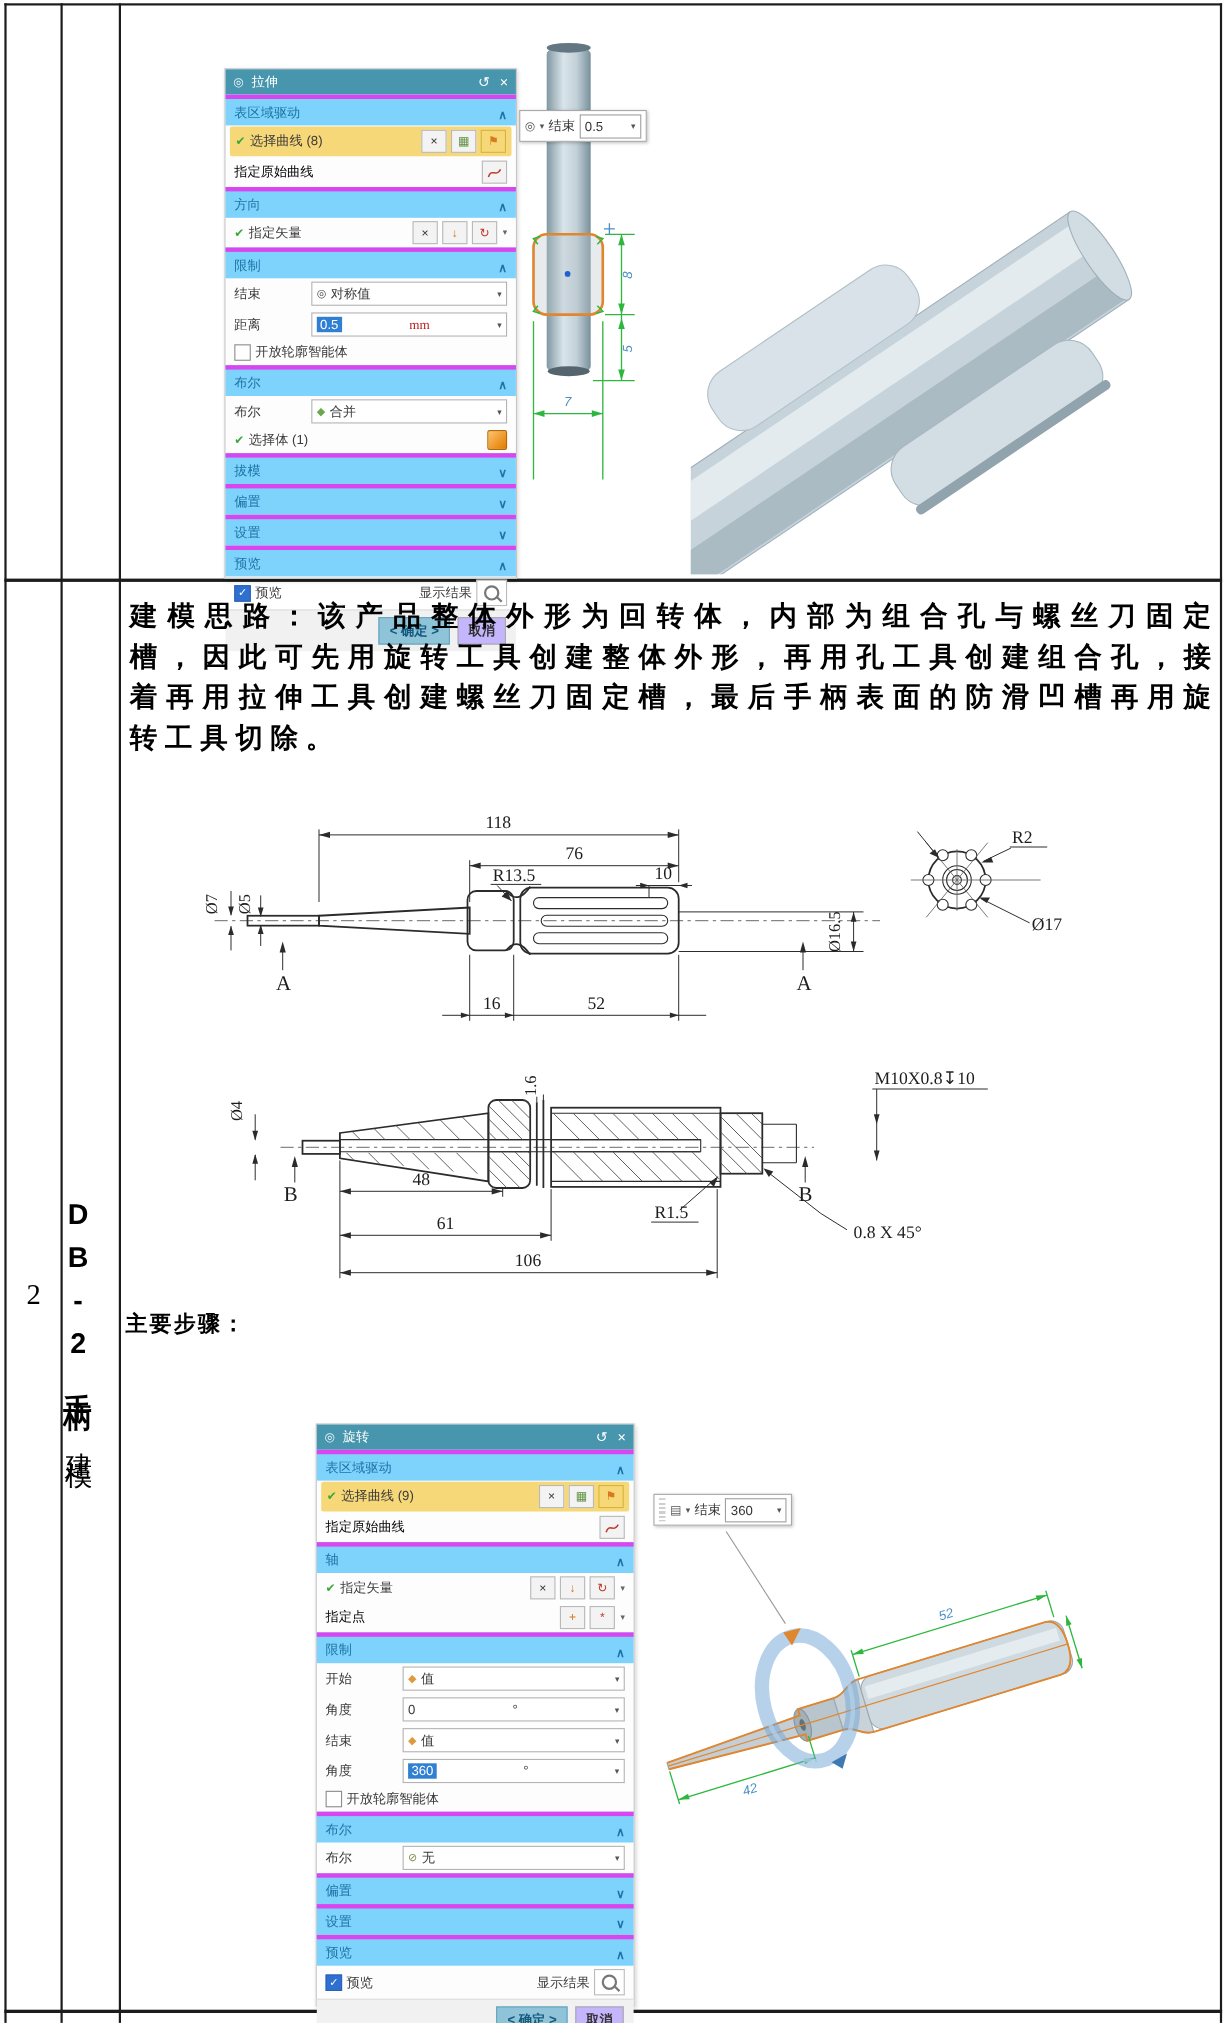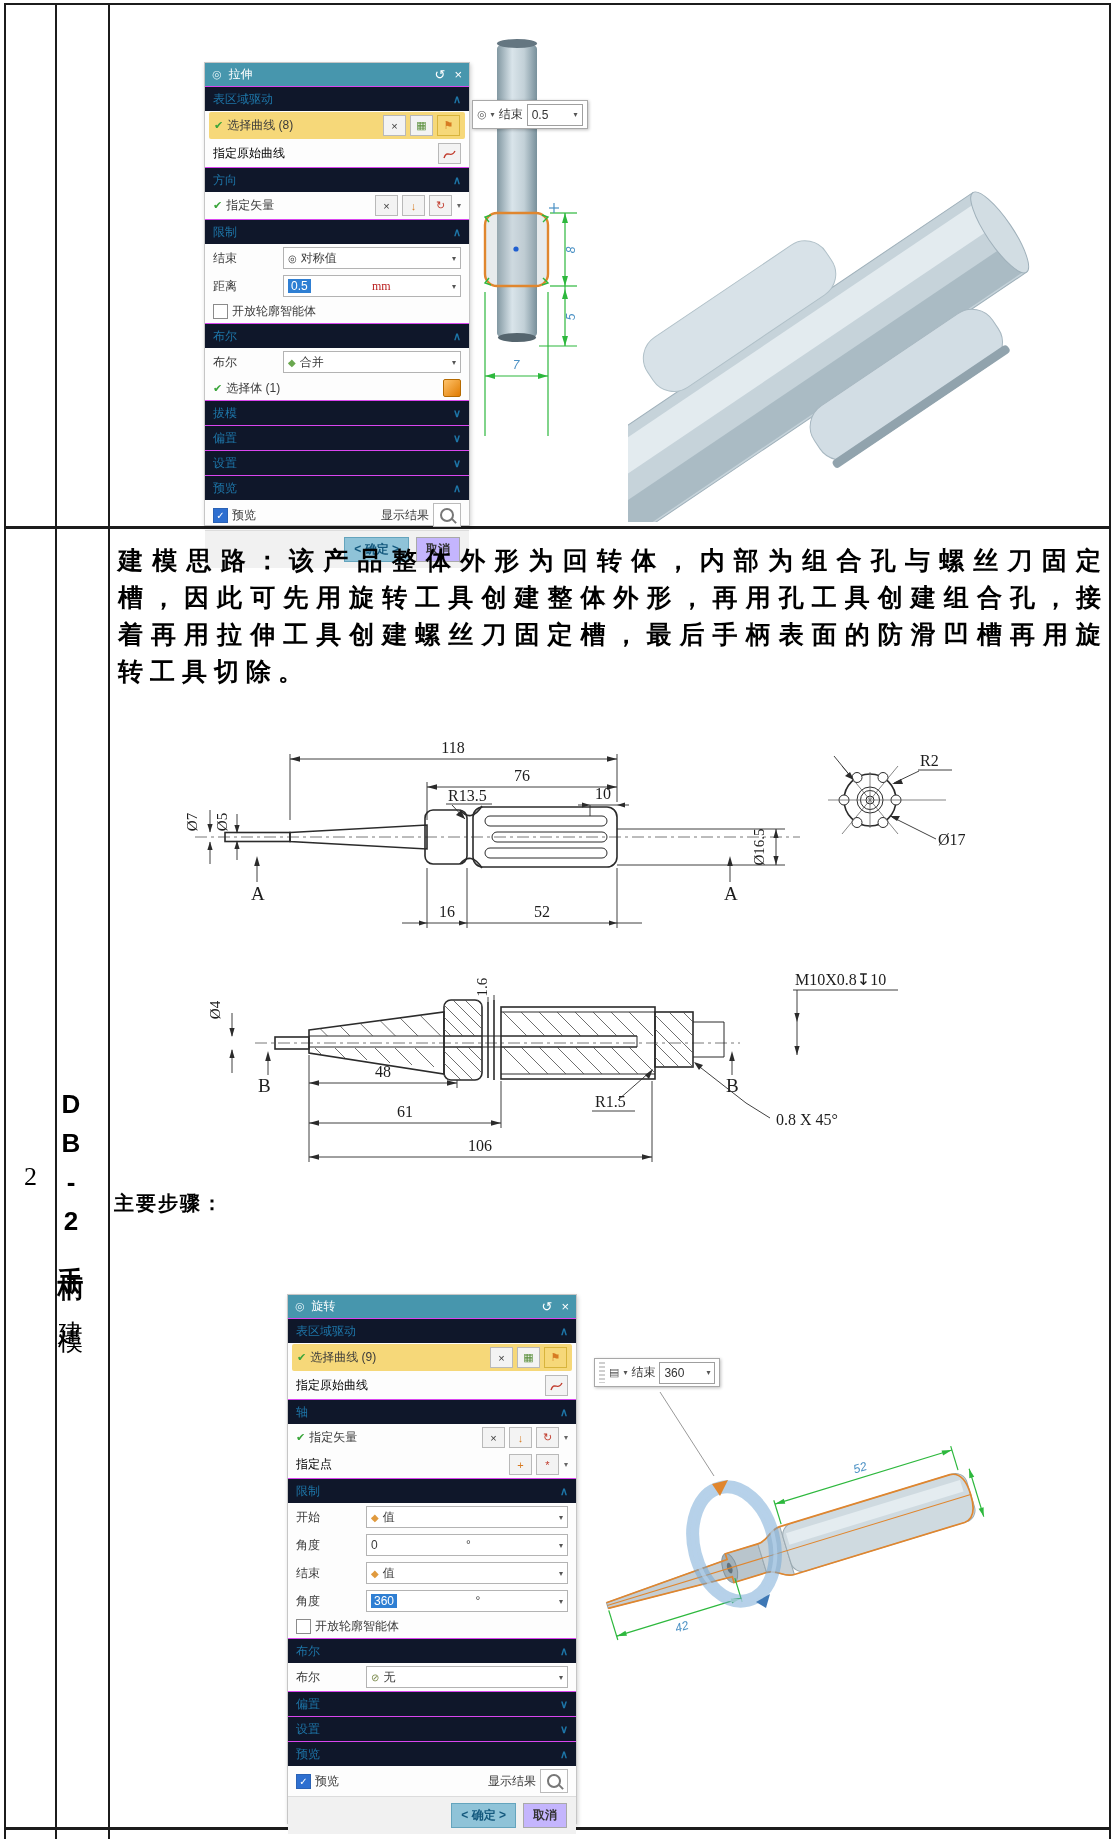--- a/index.html
+++ b/index.html
@@ -15,22 +15,22 @@
   .v-label .b{font-weight:bold;font-size:26px;letter-spacing:9px;}
   .v-label .r{font-weight:normal;font-size:25px;letter-spacing:9px;}
   
   .nxd{position:absolute;background:#fdfdfd;border:1px solid #c6c6c6;font-size:12px;color:#3a3a3a;
        box-shadow:1px 2px 4px rgba(0,0,0,.18);display:flex;flex-direction:column;}
   .tbar{height:23px;background:#4796ad;color:#fff;display:flex;align-items:center;
         padding:0 7px;font-size:12px;flex:0 0 auto;}
   .tbar .t-ico{margin-right:7px;font-size:11px;color:#eaf6fa;}
   .tbar .t-sp{flex:1;}
   .tbar .t-btn{margin-left:9px;cursor:pointer;font-size:13px;}
-  .grp{display:flex;align-items:center;padding:4px 8px 3px 8px;color:#1d74a6;
-       border-top:1px solid #d946ef;background:#0f172a;font-size:12px;}
+  .grp{display:flex;align-items:flex-end;padding:4px 8px 3px 8px;color:#1d74a6;
+       border-top:4px solid #d946ef;background:#7dd3fc;font-size:12px;}
   .grp .g-lbl{flex:1;}
   .chev{color:#1d74a6;font-size:11px;font-weight:bold;}
   .row{display:flex;align-items:center;padding:3px 8px;gap:4px;}
   .row .sp{flex:1;}
   .chk{color:#3aa53a;font-size:11px;}
   .lbl{color:#3a3a3a;}
   .muted{color:#000000;}
   .yellow{background:#f6d879;margin:1px 4px;padding:3px 5px;border-radius:2px;}
   .mbtn{width:21px;height:19px;border:1px solid #b9b9b9;background:#f3f3f3;display:flex;
         align-items:center;justify-content:center;font-size:11px;flex:0 0 auto;}

